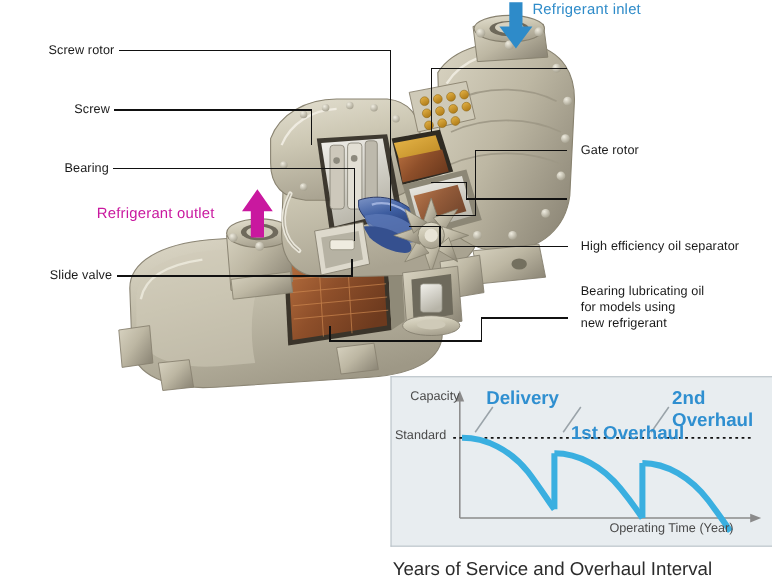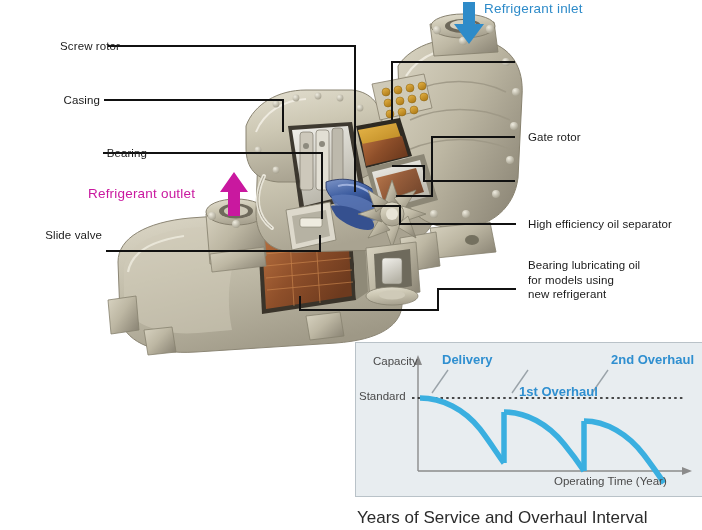--- a/index.html
+++ b/index.html
@@ -39,21 +39,21 @@
     background:#e8edf0;
     border:1px solid #b9c2c8;
     border-right:none;
     box-sizing:border-box;
   }
   #chart-caption{
     position:absolute;left:357px;top:508px;
     font-size:17px;color:#2b2b2b;
   }
   .chart-txt{position:absolute;font-size:11.5px;color:#4a4a4a;}
-  .chart-ann{position:absolute;font-size:13px;font-weight:bold;color:#2f8fd0;}
+  .chart-ann{position:absolute;font-size:17px;font-weight:bold;color:#2f8fd0;}
 
   
   #machine{position:absolute;left:0;top:0;width:702px;height:530px;}
 </style>
 </head>
 <body>
 
 <div id="stage">
 
   <svg id="machine" viewBox="0 0 702 530">
@@ -300,27 +300,27 @@
       <path d="M515 137 L432 137 L432 196 L396 196"></path>
 
       <path d="M515 181 L424 181 L424 166 L392 166"></path>
 
       <path d="M516 224 L400 224 L400 206 L372 206"></path>
 
       <path d="M516 289 L438 289 L438 310 L300 310 L300 296"></path>
     </g>
   </svg>
 
-  <div class="label left" style="left:16px;top:39px;width:104px;">Screw rotor</div>
-
-  <div class="label left" style="left:0px;top:93px;width:100px;">Casing</div>
-
-  <div class="label left" style="left:0px;top:146px;width:99px;padding-left:48px;">Bearing</div>
-
-  <div class="label left" style="left:0px;top:228px;width:102px;">Slide valve</div>
+  <div class="label left" style="left:0px;top:39px;width:104px;">Screw rotor</div>
+
+  <div class="label left" style="left:0px;top:93px;width:100px;">Screw</div>
+
+  <div class="label left" style="left:0px;top:146px;width:99px;">Bearing</div>
+
+  <div class="label left" style="left:0px;top:244px;width:102px;">Slide valve</div>
 
 
   <div class="label right" style="left:528px;top:130px;width:172px;">Gate rotor</div>
 
 
   <div class="label right" style="left:528px;top:217px;width:176px;">High efficiency oil separator</div>
 
   <div class="label right" style="left:528px;top:258px;width:172px;">Bearing lubricating oil
 for models using
 new refrigerant</div>

